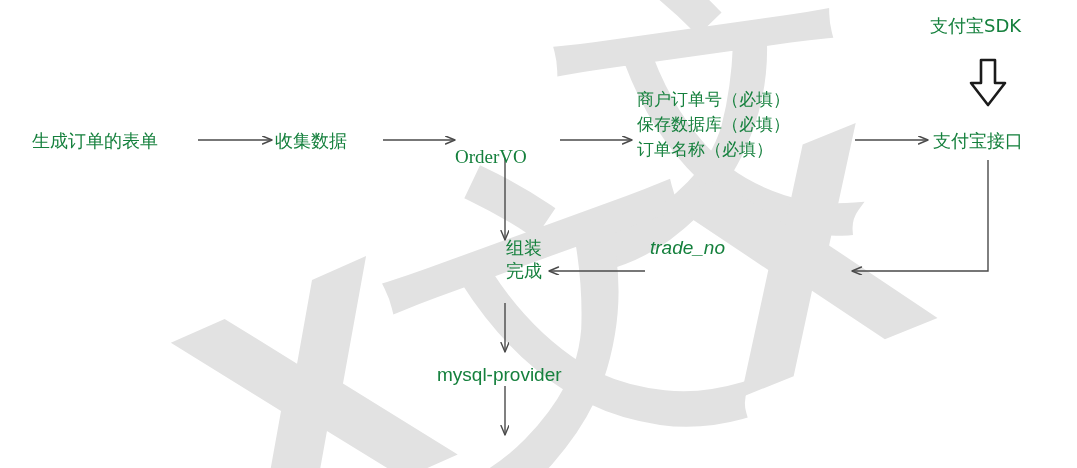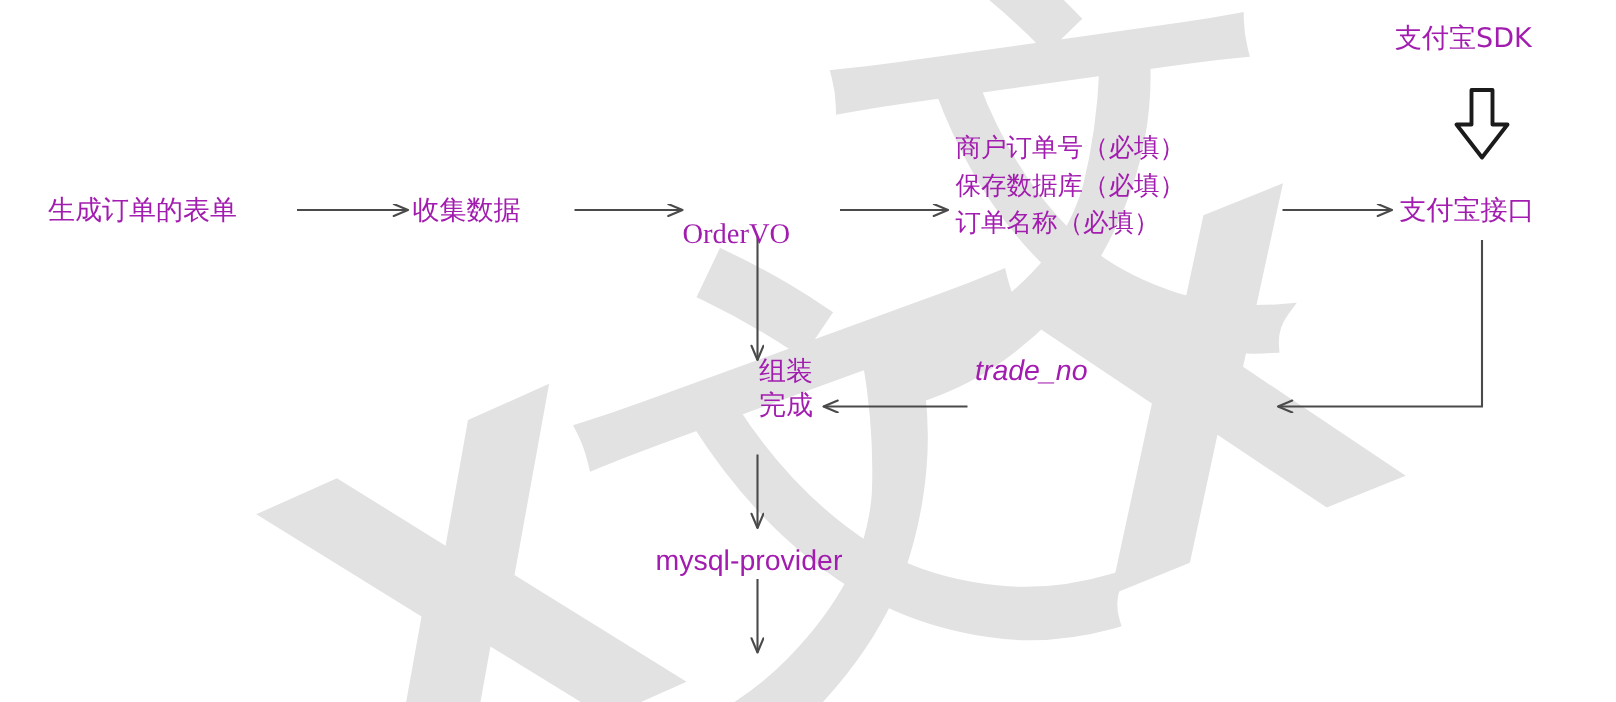--- a/index.html
+++ b/index.html
@@ -30,21 +30,21 @@
     font-family: "DejaVu Sans", "Liberation Sans", sans-serif;
     font-weight: 700;
     line-height: 1;
     white-space: nowrap;
     user-select: none;
   }
   
   .node {
     position: absolute;
     z-index: 2;
-    color: #a21caf;
+    color: #15803d;
     white-space: nowrap;
     line-height: 1.32;
   }
   .cjk {
     font-family: "DejaVu Sans", "Liberation Sans", sans-serif;
     font-size: 18px;
   }
   .latin {
     font-family: "Liberation Sans", "DejaVu Sans", sans-serif;
     font-size: 19px;

